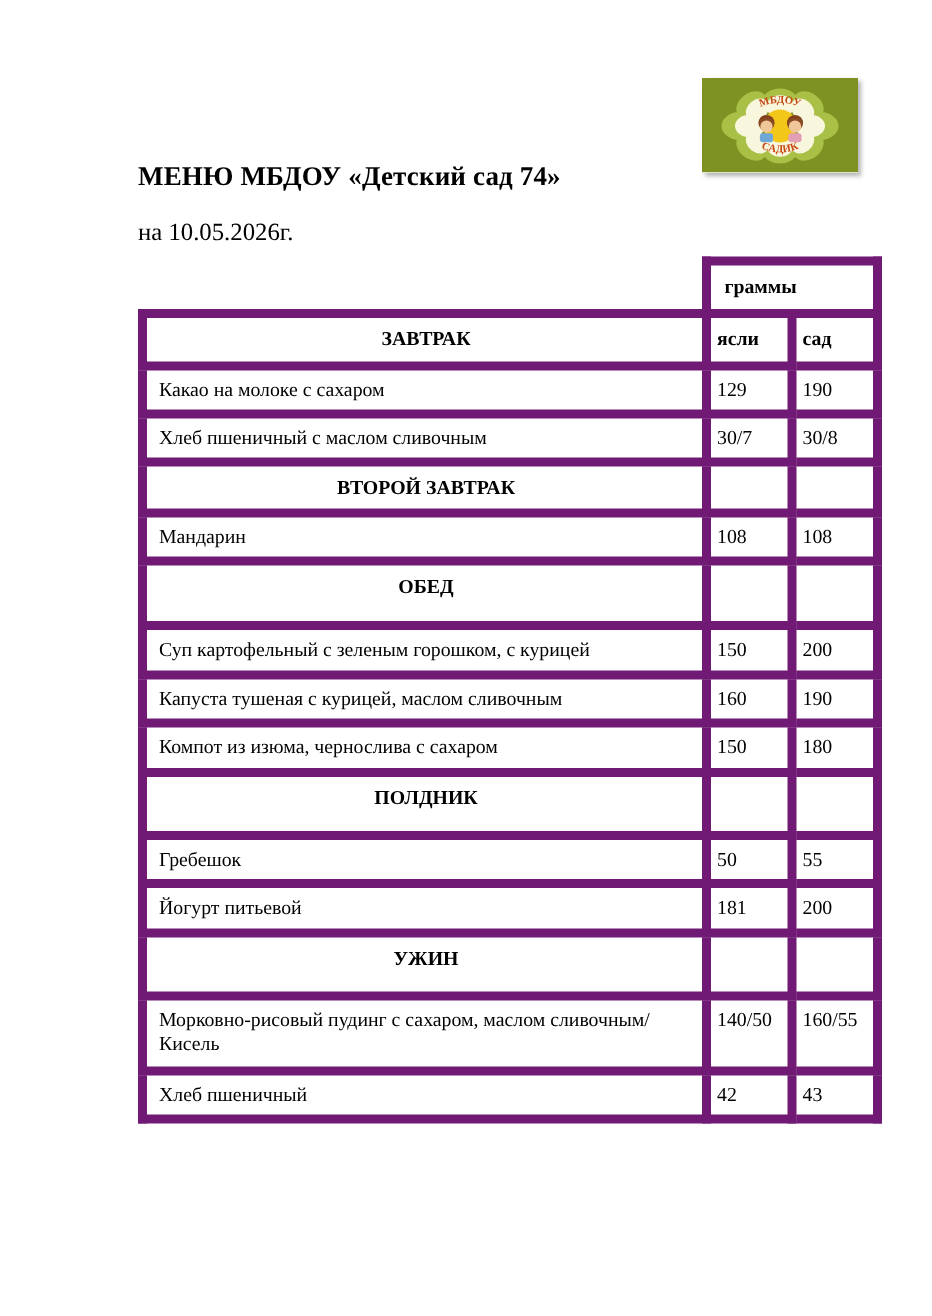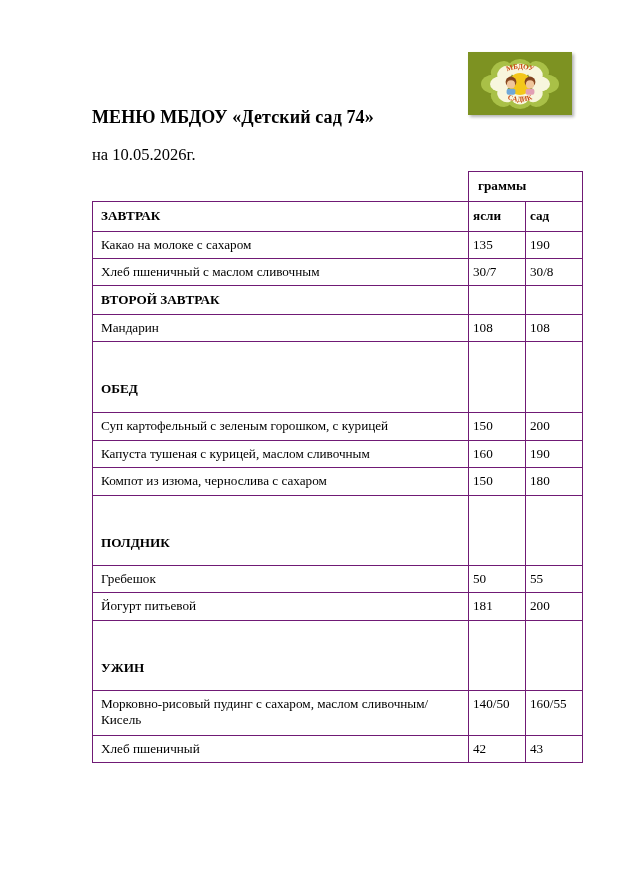--- a/index.html
+++ b/index.html
@@ -58,21 +58,21 @@
     top: 171px;
     width: 490px;
     border-collapse: collapse;
     table-layout: fixed;
     font-size: 13.2px;
   }
   .menu-table col.c-name { width: 376px; }
   .menu-table col.c-num  { width: 57px; }
 
   .menu-table td {
-    border: 1px solid #701a75;
+    border: 6px solid #701a75;
     padding: 0;
     vertical-align: top;
   }
 
   
   td.blank-tl {
     border: none;
   }
 
   .cell-pad {
@@ -93,25 +93,25 @@
   tr.row-grammy .cell-pad {
     padding: 6px 6px 7px 9px;
   }
 
   
   td.section {
     font-weight: bold;
   }
   td.section .cell-pad {
     padding: 6px 6px 5px 8px;
+    text-align: center;
   }
   tr.tall td .cell-pad,
   tr.tall td .num-pad {
     padding-bottom: 14px;
-    margin-top: 33px;
   }
 
   
   td.subhead {
     font-weight: bold;
     text-align: center;
   }
   td.subhead .num-pad {
     padding-top: 6px;
     padding-bottom: 6px;
@@ -206,21 +206,21 @@
         <div class="num-pad">сад</div>
       </td>
     </tr>
 
 
     <tr>
       <td>
           <div class="cell-pad">Какао на молоке с сахаром</div>
         </td>
       <td>
-          <div class="num-pad">135</div>
+          <div class="num-pad">129</div>
         </td>
       <td>
           <div class="num-pad">190</div>
         </td>
     </tr>
 
     <tr>
       <td>
           <div class="cell-pad">Хлеб пшеничный с маслом сливочным</div>
         </td>

